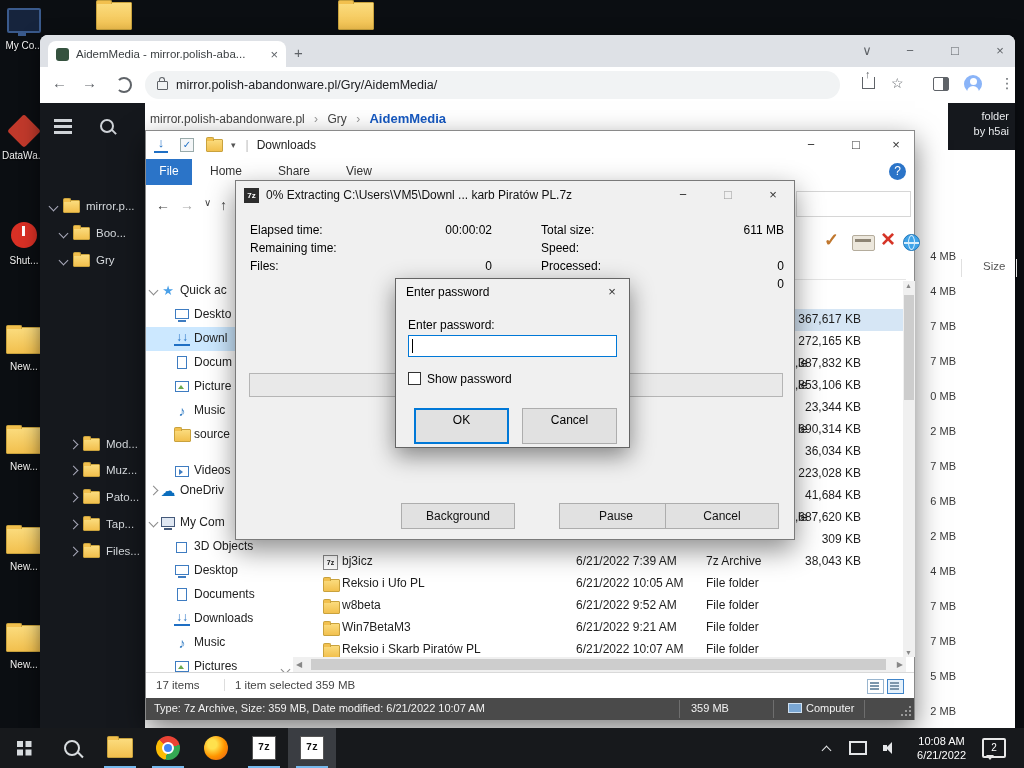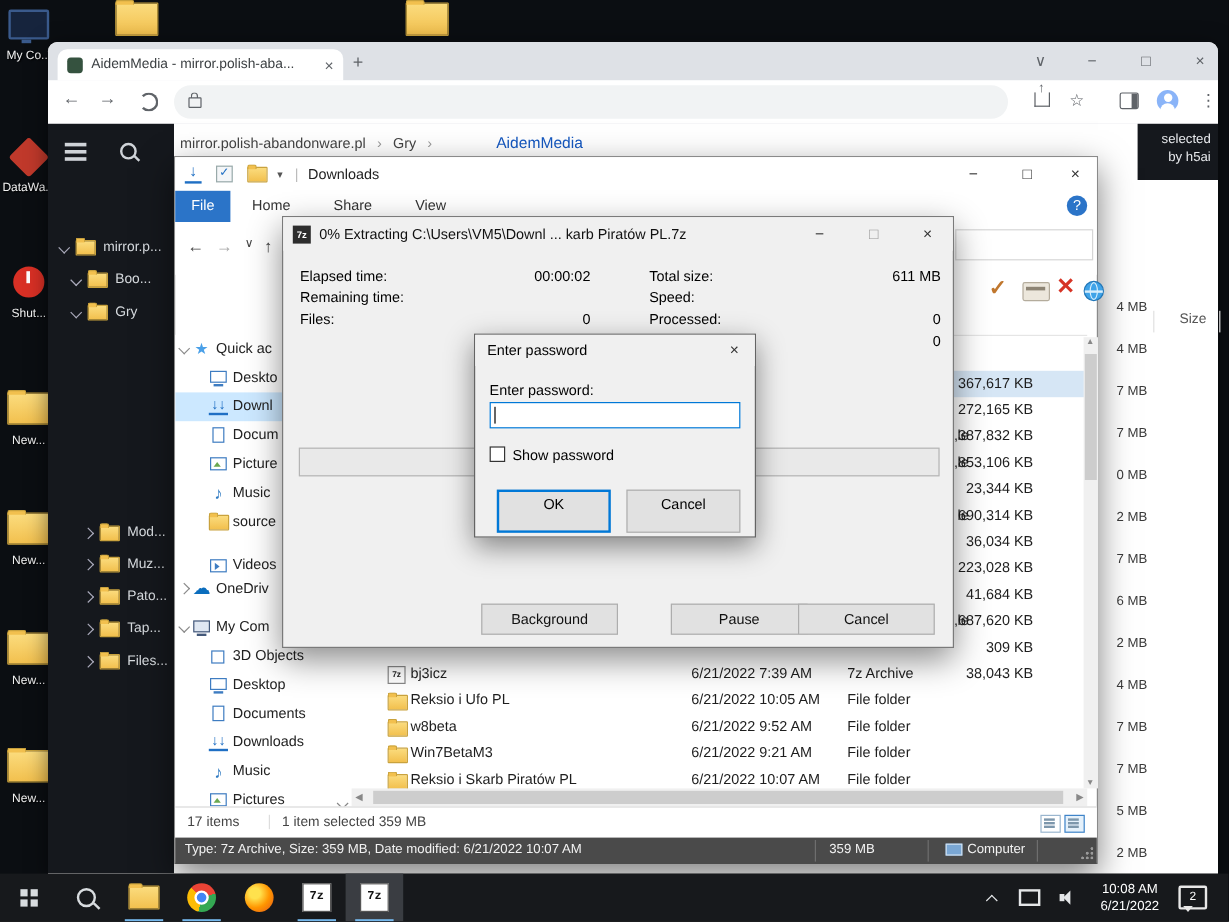--- a/index.html
+++ b/index.html
@@ -55,21 +55,21 @@
   #page{position:absolute;left:0;top:68px;width:100%;height:625px;background:#fff;overflow:hidden;}
   #h5ai-sidebar{position:absolute;left:0;top:0;width:105px;height:100%;background:#15181d;}
   .burger{position:absolute;left:14px;top:16px;width:18px;height:2.5px;background:#cfd3d8;box-shadow:0 6px 0 #cfd3d8,0 12px 0 #cfd3d8;}
   .mag{position:absolute;left:60px;top:16px;width:10px;height:10px;border:2px solid #cfd3d8;border-radius:50%;}
   .mag::after{content:"";position:absolute;left:9px;top:10px;width:6px;height:2px;background:#cfd3d8;transform:rotate(45deg);}
   .tree-item{position:absolute;height:20px;display:flex;align-items:center;color:#d6dade;font-size:11.5px;white-space:nowrap;}
   .tree-item .chev{position:relative;margin-right:6px;border-color:#aab;}
   .tree-item .tfold{width:15px;height:11px;margin-right:6px;flex:0 0 auto;}
   #breadcrumb{position:absolute;left:110px;top:8px;font-size:12px;color:#444;white-space:nowrap;}
   #breadcrumb .sep{color:#999;margin:0 6px;}
-  #breadcrumb .crumb-active{color:#1558c0;font-weight:normal;font-size:13px;margin-left:44px;}
+  #breadcrumb .crumb-active{color:#1558c0;font-weight:bold;font-size:13px;}
   #powered{position:absolute;left:908px;top:0;width:67px;height:47px;background:#15181d;color:#e8eaed;font-size:11px;text-align:right;padding:6px 6px 0 0;box-sizing:border-box;line-height:15px;}
   #h5ai-sizes{position:absolute;left:876px;top:0;width:42px;height:100%;}
   .psize{position:absolute;right:2px;font-size:11px;color:#3a3a3a;white-space:nowrap;}
 
   
   #explorer{position:absolute;left:145px;top:130px;width:770px;height:590px;background:#fff;border:1px solid #8a8a8a;box-sizing:border-box;box-shadow:0 10px 26px rgba(0,0,0,.5);z-index:20;}
   #ex-titlebar{position:absolute;left:0;top:0;width:100%;height:28px;background:#fff;display:flex;align-items:center;}
   .qat-download{width:14px;height:14px;margin-left:8px;color:#1f6fc4;font-weight:bold;font-size:13px;line-height:12px;text-align:center;border-bottom:2.5px solid #1f6fc4;}
   .qat-check{width:12px;height:12px;border:1px solid #9aa;background:#f4f6f8;margin-left:12px;color:#1f6fc4;font-size:10px;line-height:11px;text-align:center;}
   .qat-folder{width:15px;height:11px;margin-left:12px;}
@@ -246,37 +246,38 @@
       <span class="winctl" style="left:855px;">−</span>
       <span class="winctl" style="left:900px;">□</span>
       <span class="winctl" style="left:945px;">×</span>
     </div>
     <div id="toolbar">
       <span class="navbtn" style="left:12px;">←</span>
       <span class="navbtn" style="left:42px;">→</span>
       <span class="reload" style="left:76px;"></span>
       <div class="omnibox">
         <span class="lock"></span>
+        <span class="url">mirror.polish-abandonware.pl/Gry/AidemMedia/</span>
       </div>
       <span class="share-ic" style="left:822px;"></span>
       <span class="tb-ic" style="left:851px;">☆</span>
       <span class="panel-ic" style="left:893px;"></span>
       <span class="avatar-ic" style="left:924px;"></span>
       <span class="tb-ic" style="left:960px;">⋮</span>
     </div>
     <div id="page">
       <div id="breadcrumb">
         <span>mirror.polish-abandonware.pl</span>
         <span class="sep">›</span>
         <span>Gry</span>
         <span class="sep">›</span>
         <span class="crumb-active">AidemMedia</span>
       </div>
       <div id="powered">
-        <div>selected</div>
+        <div>folder</div>
         <div>by h5ai</div>
       </div>
       <div id="h5ai-sidebar">
         <div class="burger"></div>
         <div class="mag"></div>
         <div id="tree-top">
             <div class="tree-item" style="top: 93px; left: 10px;">
               <span class="chev chev-down"></span>
               <span class="tfold fold"></span>
               <span>mirror.p...</span>

